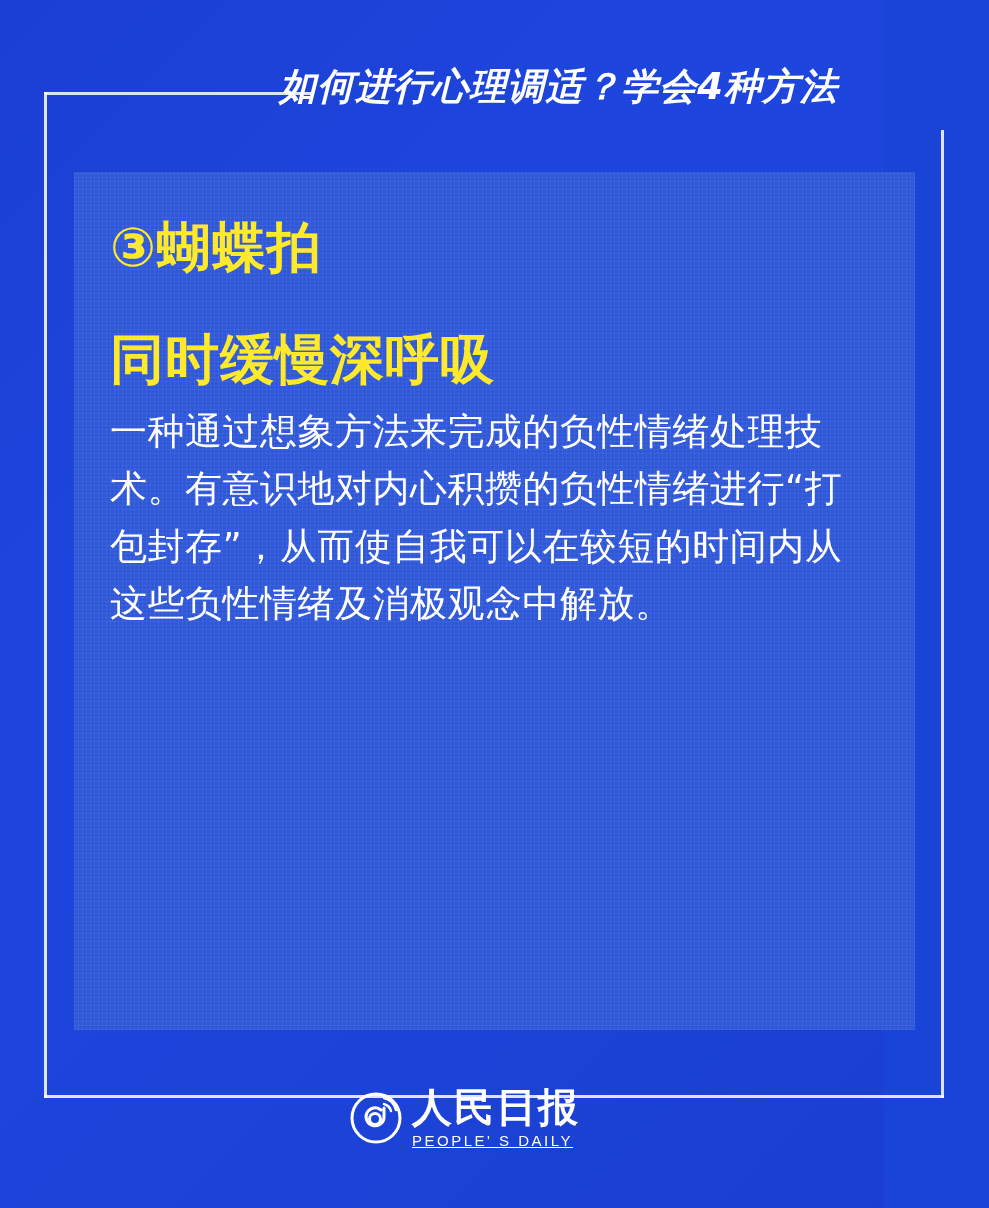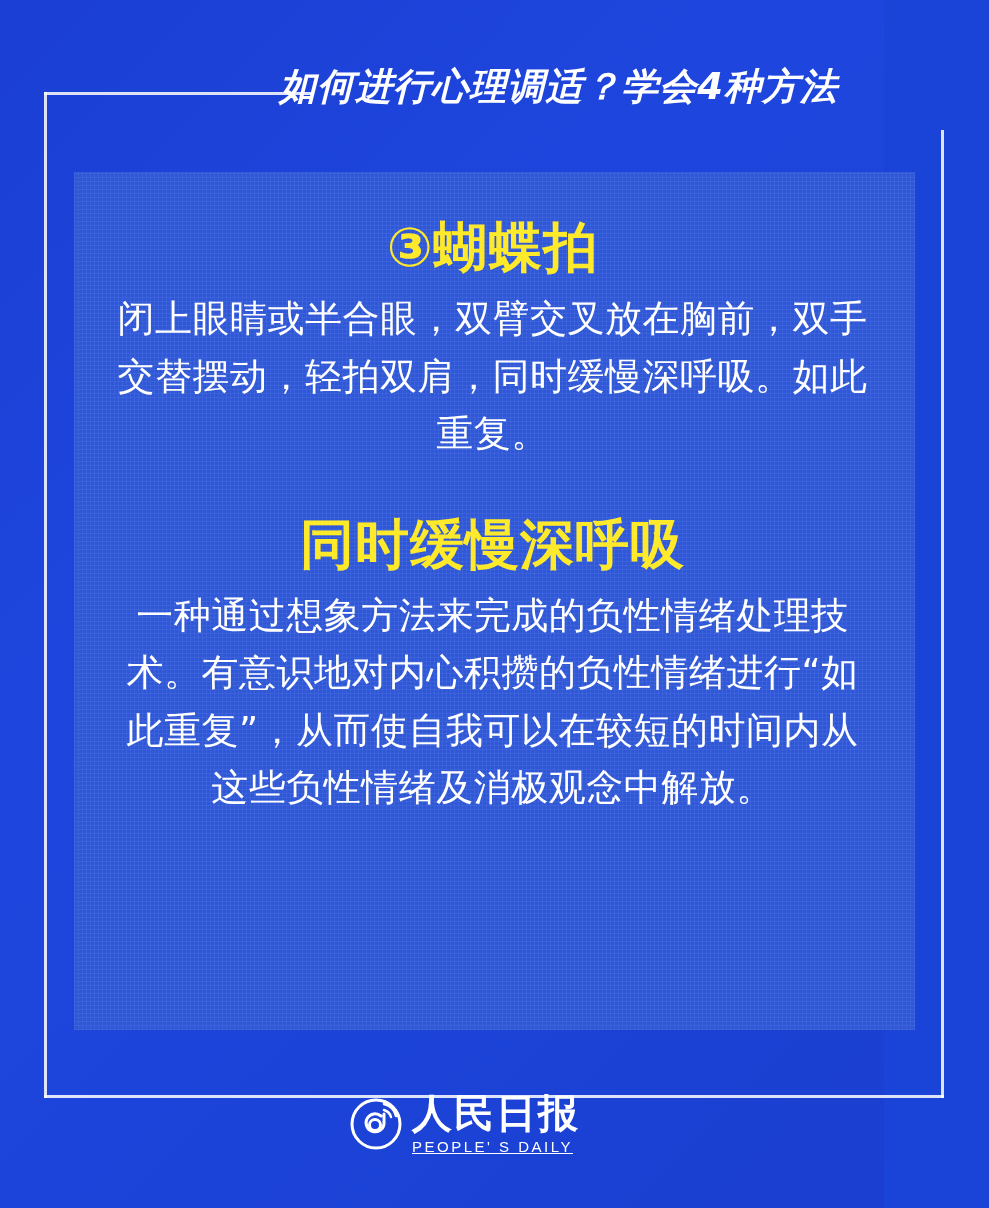--- a/index.html
+++ b/index.html
@@ -12,21 +12,20 @@
     background: #1a44d8;
     font-family: "Liberation Sans", sans-serif;
     overflow: hidden;
   }
   .poster {
     position: relative;
     width: 884px;
     height: 1208px;
     background: linear-gradient(135deg, #1b3fd4 0%, #1e46de 40%, #1a3fd0 100%);
     box-sizing: border-box;
-    text-align: center;
   }
   
   .frame-line {
     position: absolute;
     background: rgba(255,255,255,0.85);
   }
   .frame-left {
     left: 44px;
     top: 92px;
     width: 3px;
@@ -95,21 +94,21 @@
     letter-spacing: 0.5px;
     font-family: "DejaVu Sans", "Liberation Sans", sans-serif;
   }
   .section-two {
     margin-top: 52px;
   }
   .footer {
     position: absolute;
     left: 0;
     right: 0;
-    bottom: 54px;
+    bottom: 60px;
     display: flex;
     align-items: center;
     justify-content: center;
     margin-left: 46px;
   }
   .logo-row {
     display: flex;
     align-items: center;
     gap: 10px;
   }
@@ -149,26 +148,25 @@
   <div class="frame-line frame-left"></div>
   <div class="frame-line frame-bottom"></div>
   <div class="frame-line frame-right"></div>
 
   <div class="header-title">如何进行心理调适？学会4种方法</div>
 
   <div class="card">
 
     <div class="section section-one">
       <div class="section-heading">③蝴蝶拍</div>
-      <div class="section-body">闭上眼睛或半合眼，双臂交叉放在胸前，双手交替摆动，轻拍双肩，同时缓慢深呼吸。如此重复。</div>
     </div>
 
     <div class="section section-two">
       <div class="section-heading">同时缓慢深呼吸</div>
-      <div class="section-body">一种通过想象方法来完成的负性情绪处理技术。有意识地对内心积攒的负性情绪进行“如此重复”，从而使自我可以在较短的时间内从这些负性情绪及消极观念中解放。</div>
+      <div class="section-body">一种通过想象方法来完成的负性情绪处理技术。有意识地对内心积攒的负性情绪进行“打包封存”，从而使自我可以在较短的时间内从这些负性情绪及消极观念中解放。</div>
     </div>
 
   </div>
 
   <div class="footer">
     <div class="logo-row">
       <span class="logo-mark">
         <svg width="52" height="52" viewBox="0 0 52 52" aria-hidden="true">
           <circle cx="26" cy="26" r="24" fill="none" stroke="#ffffff" stroke-width="3"></circle>
           <path d="M31 18 a9 9 0 1 0 3 8 v-10" fill="none" stroke="#ffffff" stroke-width="3" stroke-linecap="round"></path>

